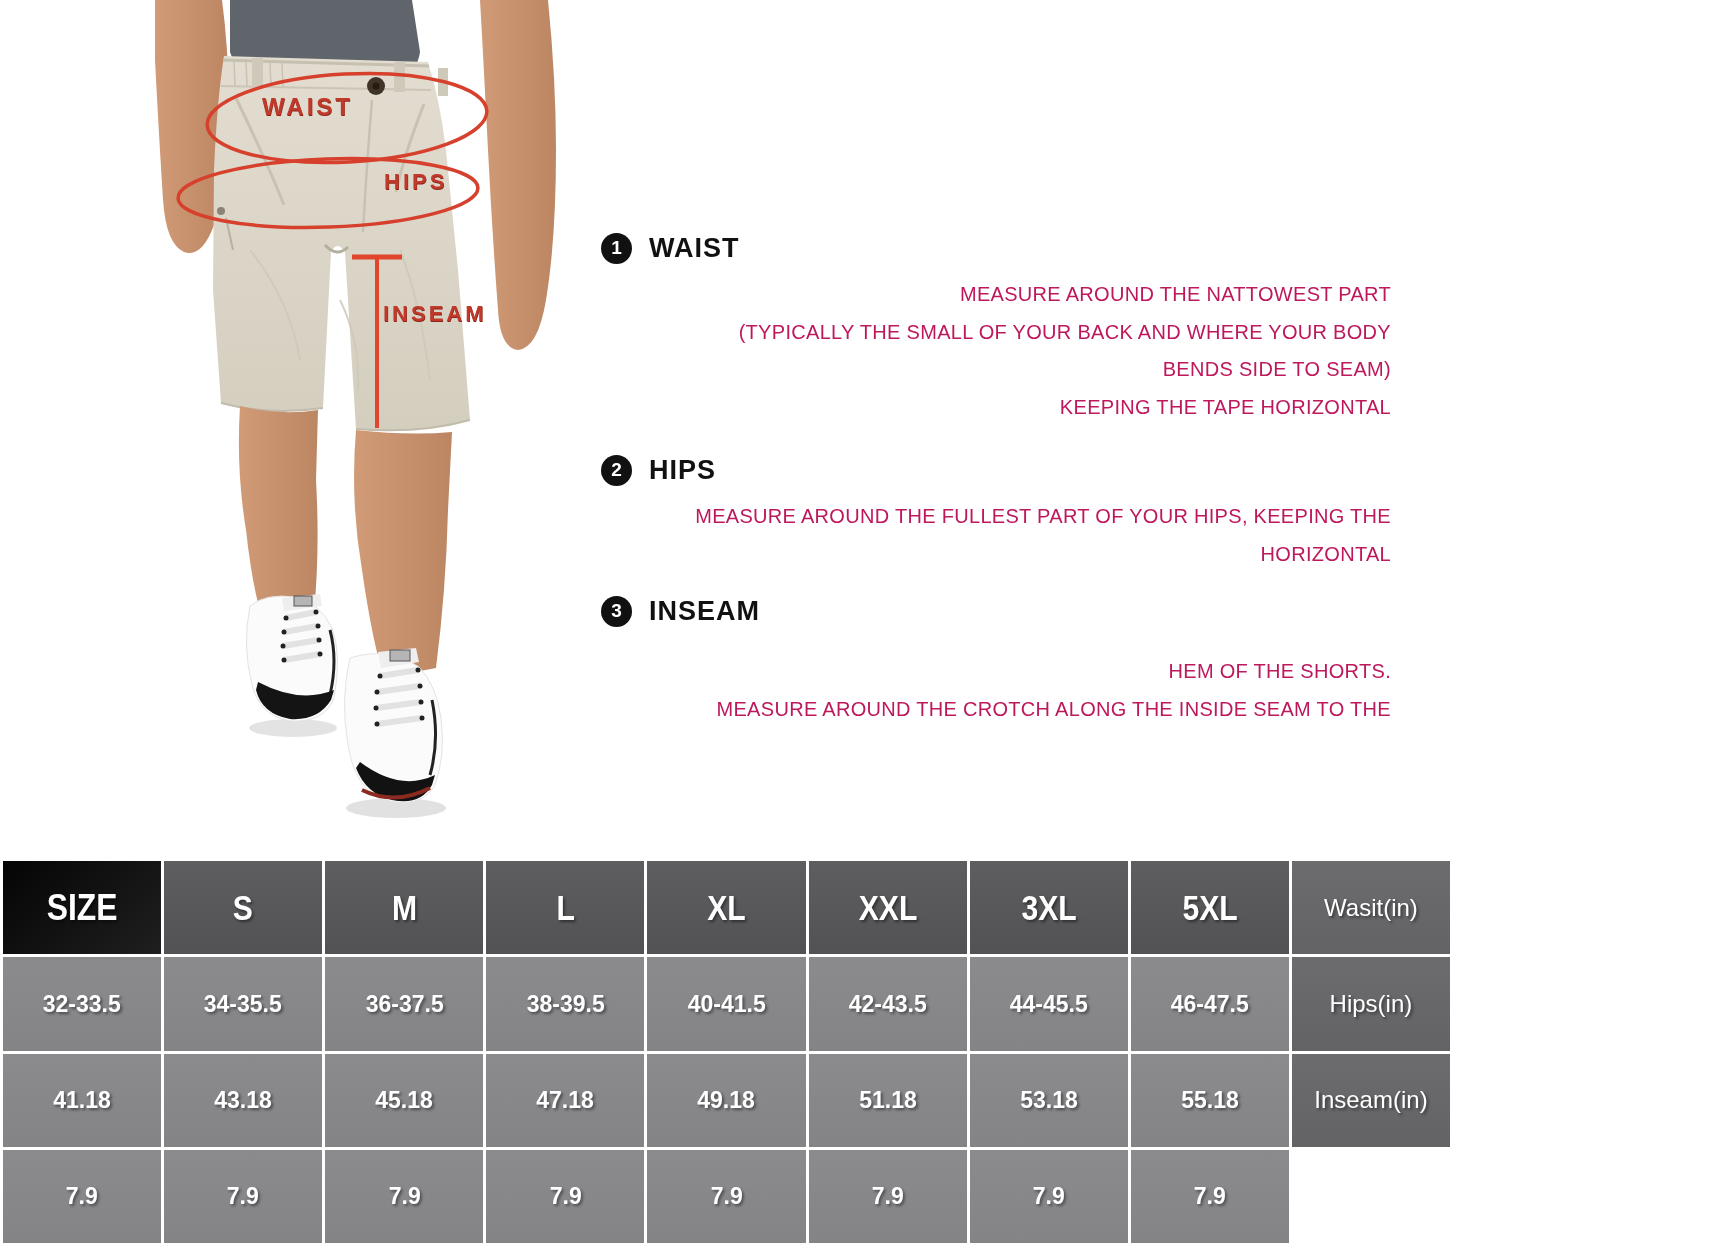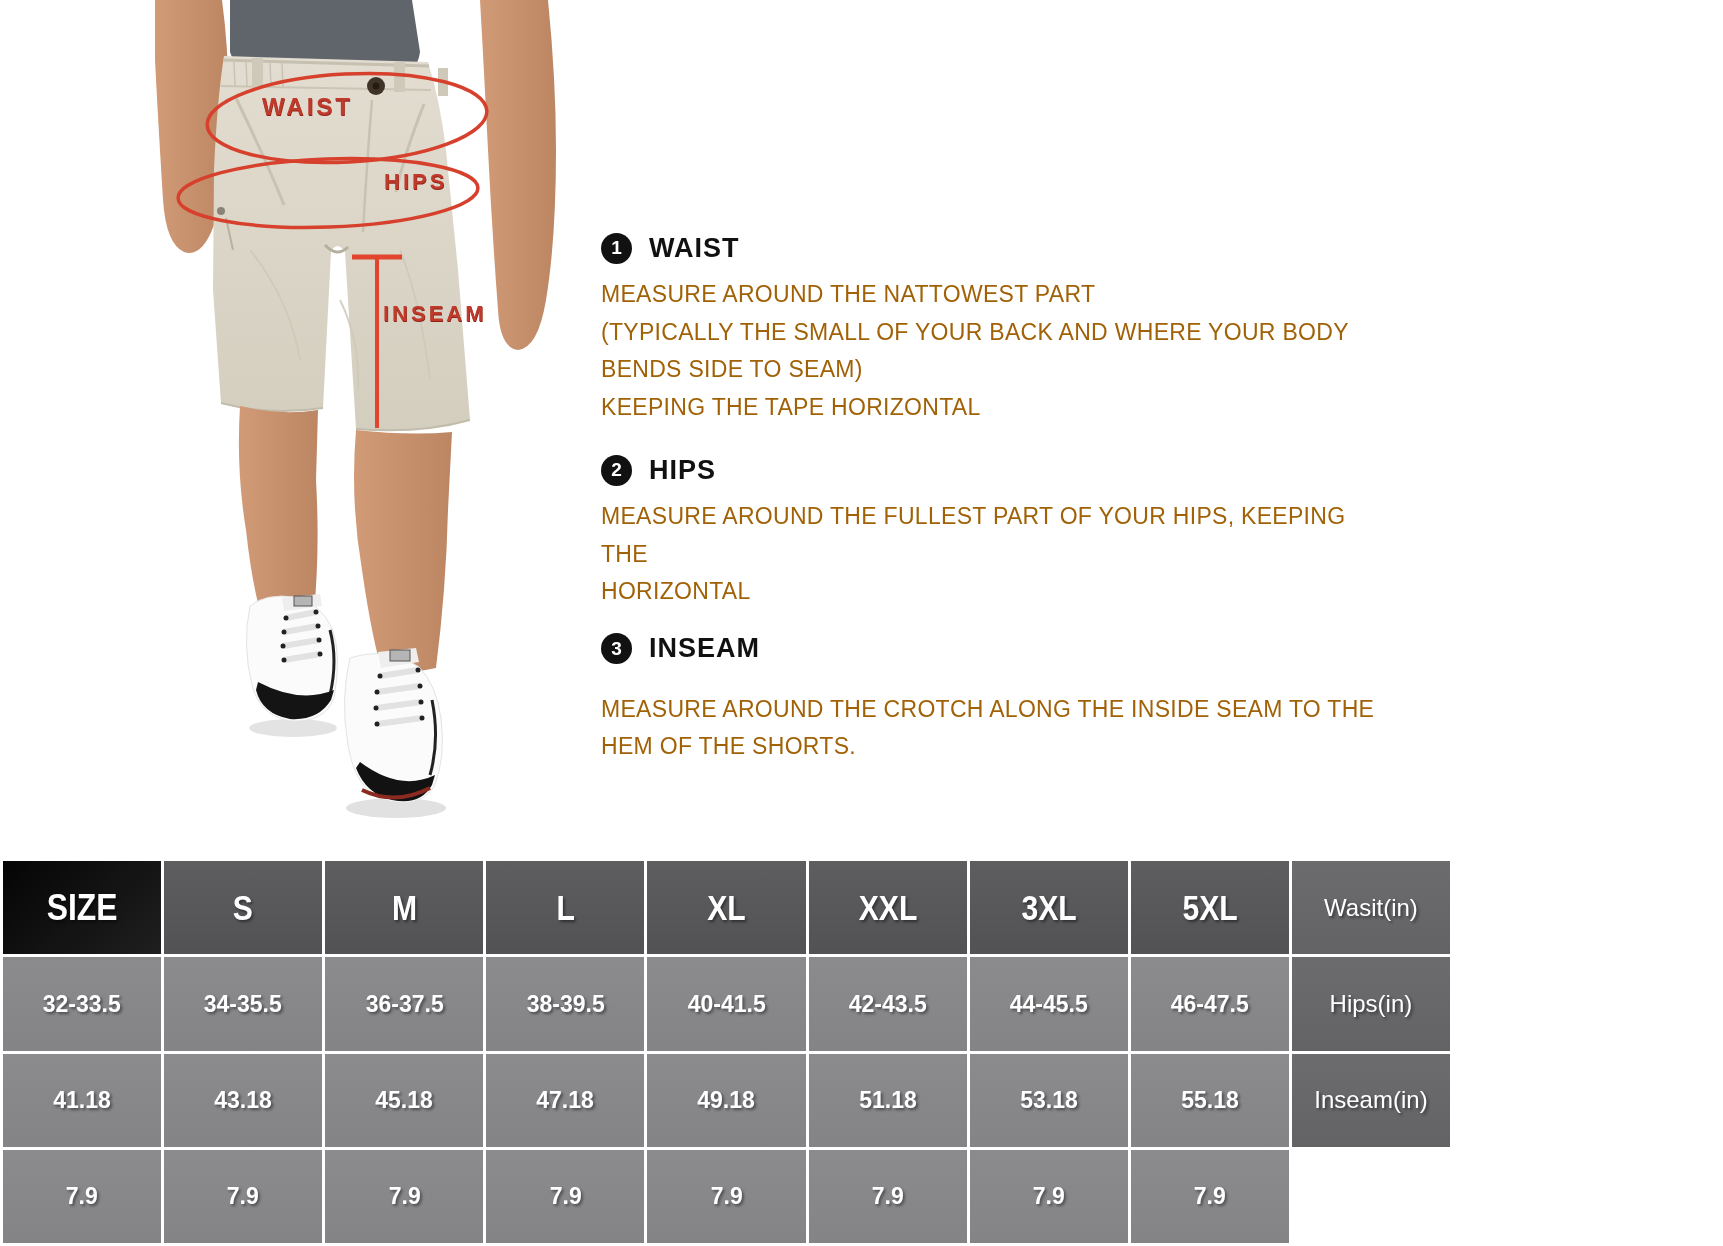--- a/index.html
+++ b/index.html
@@ -25,21 +25,21 @@
   
   .instructions { position:absolute; left:601px; top:230px; width:790px; color:#141414; }
   .inst-section { }
   .inst-head { display:flex; align-items:center; gap:17px; height:36px; }
   .inst-badge {
     width:31px; height:31px; border-radius:50%; background:#111;
     color:#fff; display:flex; align-items:center; justify-content:center;
     font-size:19px; font-weight:bold; flex:0 0 31px;
   }
   .inst-title { font-size:27px; font-weight:600; letter-spacing:1px; color:#111; }
-  .inst-lines { margin-top:10px; font-size:23px; line-height:37.5px; letter-spacing:0.3px; color:#a16207; }
+  .inst-lines { margin-top:10px; font-size:20px; line-height:37.5px; letter-spacing:0.3px; color:#be185d;text-align:right; }
   .sec-2 { margin-top:26px; }
   .sec-3 { margin-top:20px; }
   .sec-3 .inst-lines { margin-top:24px; }
 
   
   .size-table {
     position:absolute; left:0; top:858px; width:1453px; height:388px;
     background:#ffffff; display:grid;
     grid-template-columns:repeat(9,1fr); grid-template-rows:repeat(4,1fr);
     gap:3px; padding:3px;
@@ -205,22 +205,22 @@
         <div>HORIZONTAL</div>
       </div>
     </div>
 
     <div class="inst-section sec-3">
       <div class="inst-head">
         <div class="inst-badge">3</div>
         <div class="inst-title">INSEAM</div>
       </div>
       <div class="inst-lines">
+        <div>HEM OF THE SHORTS.</div>
         <div>MEASURE AROUND THE CROTCH ALONG THE INSIDE SEAM TO THE</div>
-        <div>HEM OF THE SHORTS.</div>
       </div>
     </div>
   </div>
 
   <div class="size-table">
 
     <div class="cell cell-header cell-size">
         <span>SIZE</span>
       </div>
     <div class="cell cell-header">

